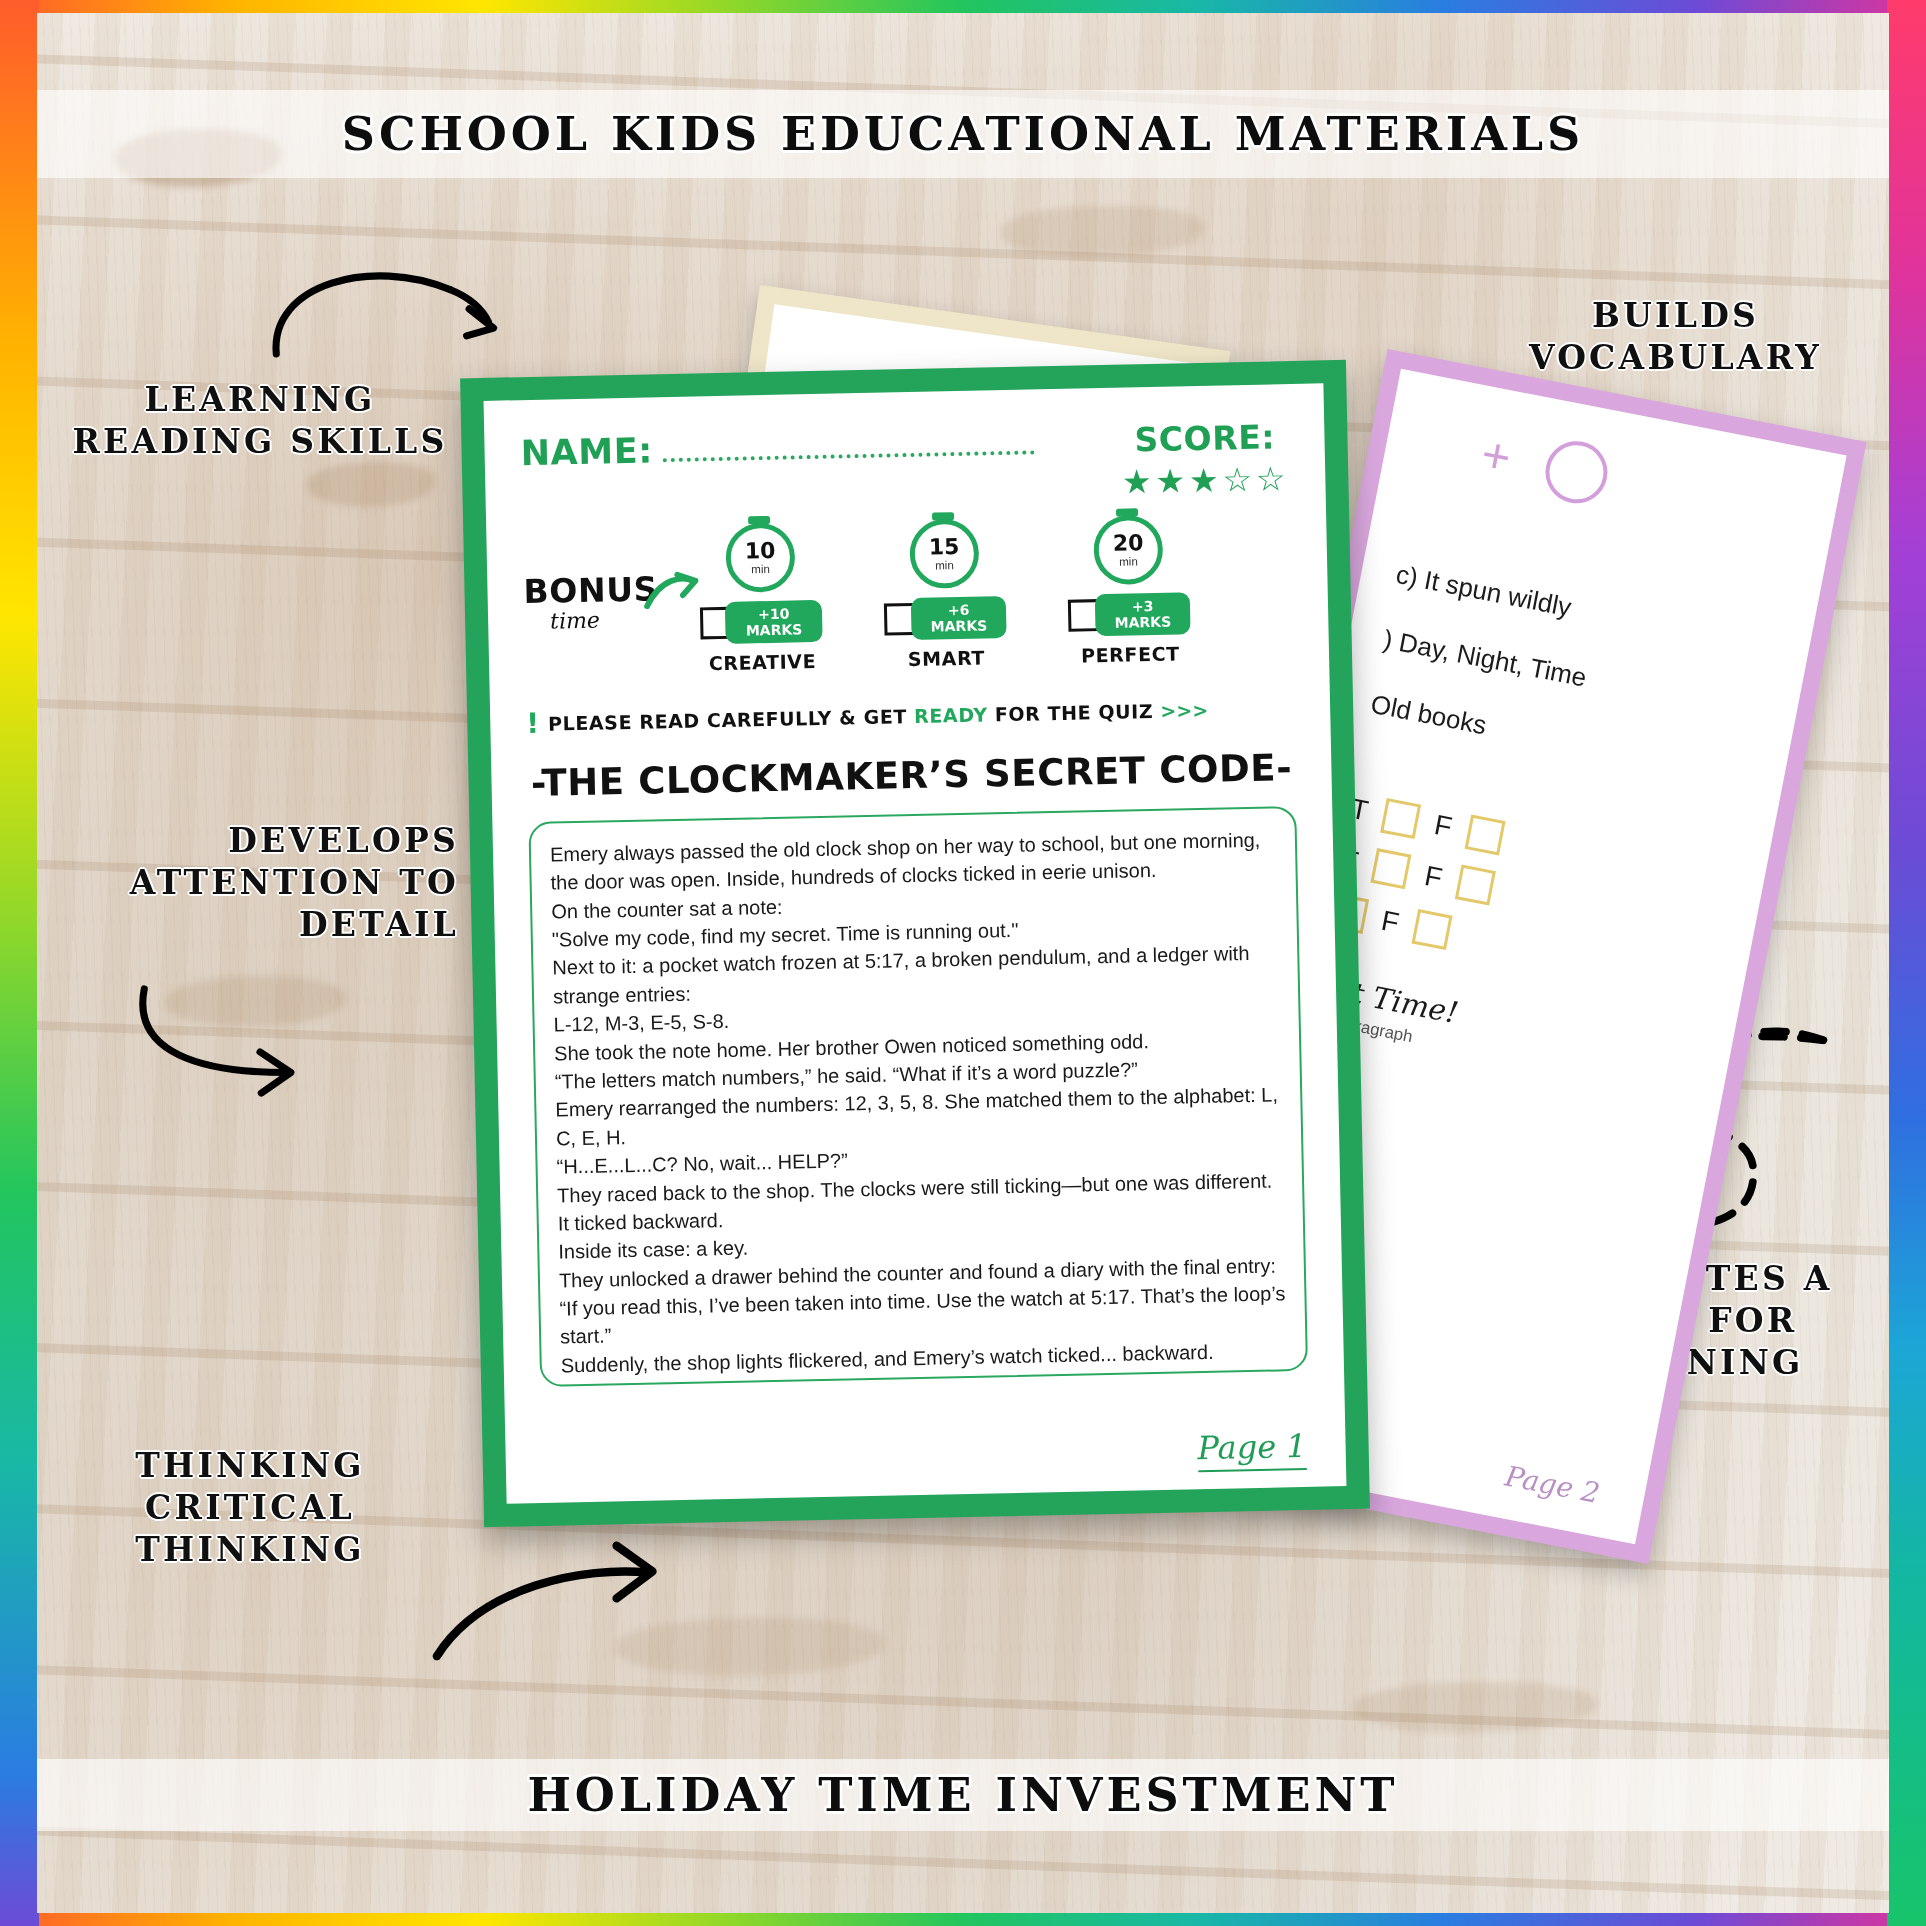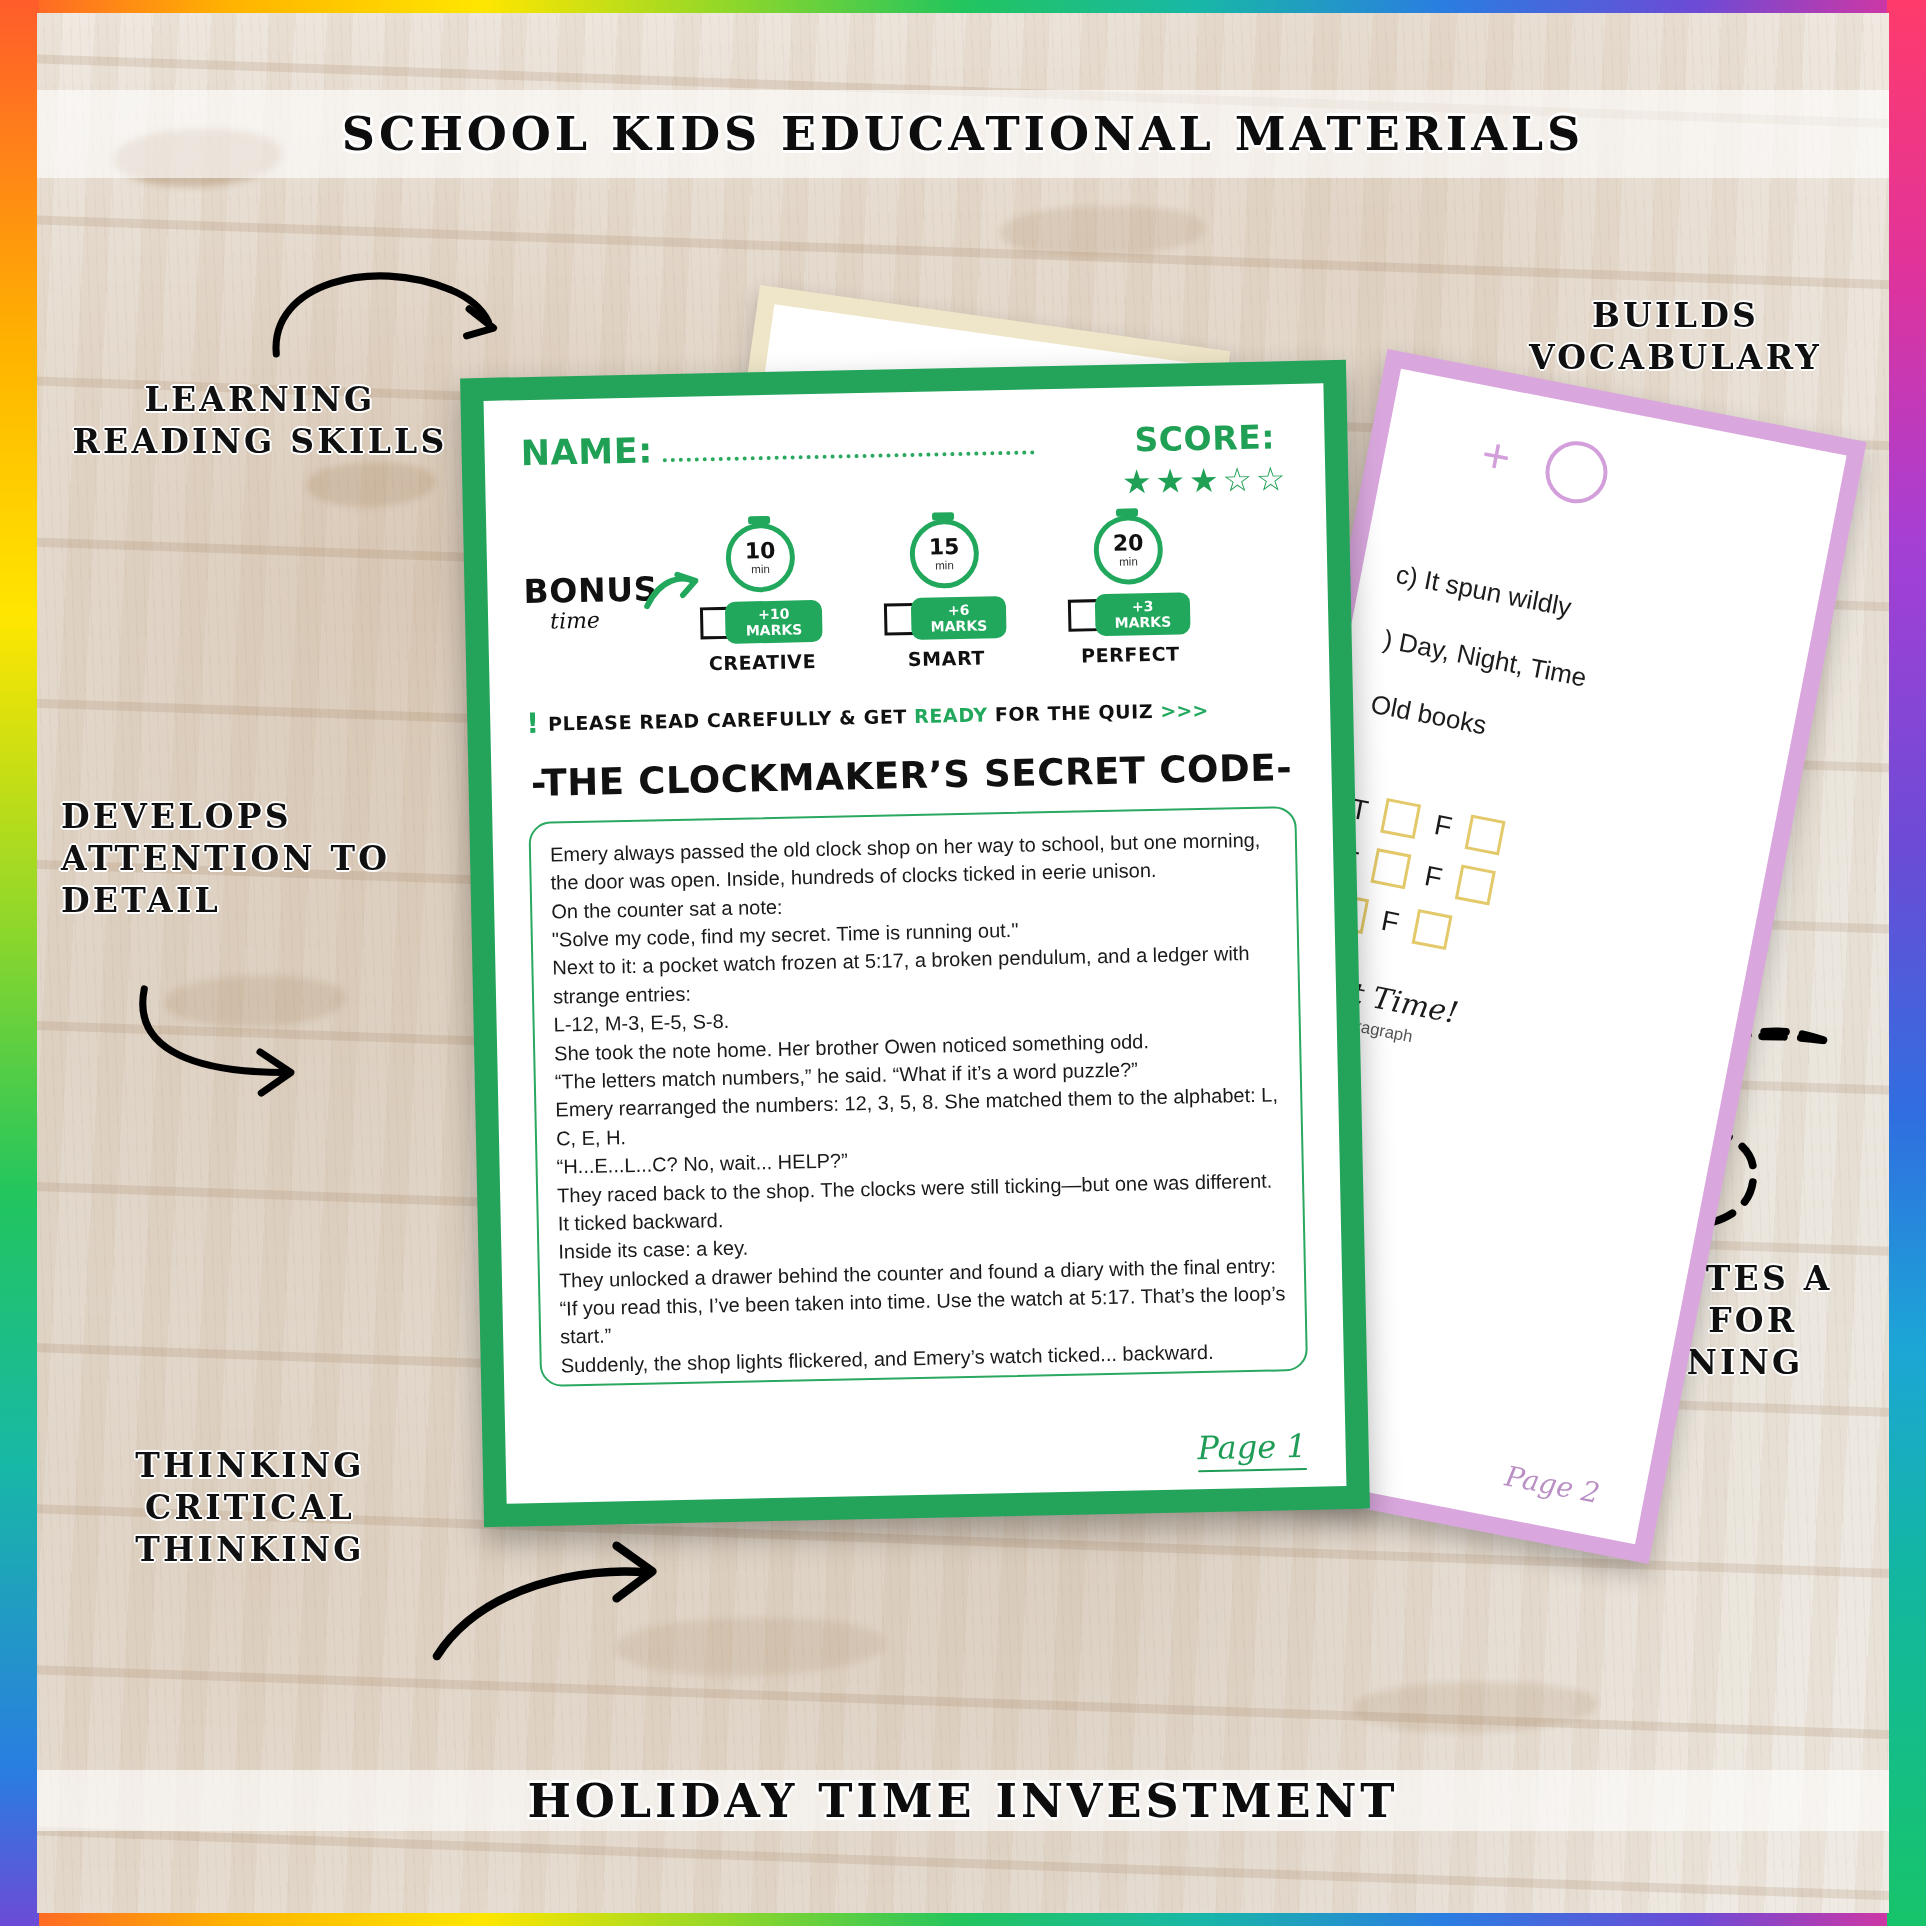--- a/index.html
+++ b/index.html
@@ -60,21 +60,21 @@
   .wood-patch { position:absolute; background: rgba(150,108,66,0.32); border-radius: 50% 40% 55% 45%; filter: blur(3.9px); }
 
   
   .banner {
     position: absolute;
     left: 37px; right: 37px;
     background: rgba(255,255,255,0.62);
     display: flex; align-items: center; justify-content: center;
   }
   #banner-top { top: 90px; height: 88px; }
-  #banner-bottom { bottom: 95px; height: 61px; }
+  #banner-bottom { bottom: 95px; height: 72px; }
   .banner-text {
     font-family: "DejaVu Serif", serif;
     font-weight: 700;
     font-size: 46px;
     letter-spacing: 3.9px;
     color: #0d0d0d;
     text-shadow:
       -1.9px -1.9px 0 #fff, 1.9px -1.9px 0 #fff, -1.9px 1.9px 0 #fff, 1.9px 1.9px 0 #fff,
       0 -2.6px 0 #fff, 0 2.6px 0 #fff, -2.6px 0 0 #fff, 2.6px 0 0 #fff;
     white-space: nowrap;
@@ -87,21 +87,21 @@
     font-weight: 700;
     font-size: 33px;
     line-height: 1.28;
     letter-spacing: 3.2px;
     color: #101010;
     text-shadow:
       -1.3px -1.3px 0 #fff, 1.3px -1.3px 0 #fff, -1.3px 1.3px 0 #fff, 1.3px 1.3px 0 #fff,
       0 -1.9px 0 #fff, 0 1.9px 0 #fff, -1.9px 0 0 #fff, 1.9px 0 0 #fff;
   }
   #cap-reading  { left: 61px;  top: 379px;  width: 398px; text-align: center; }
-  #cap-attention{ left: 61px;  top: 796px; width: 398px; text-align: left; }
+  #cap-attention{ left: 61px;  top: 820px; width: 398px; text-align: right; }
   #cap-critical { left: 51px;  top: 1445px; width: 398px; text-align: center; }
   #cap-vocab    { right: 58px; top: 295px;  width: 385px; text-align: center; }
   #cap-promotes { right: 39px; top: 1258px; width: 398px; text-align: center; }
 
   
   .arrow { position: absolute; }
 
   
   #sheet-back {
     position: absolute;

